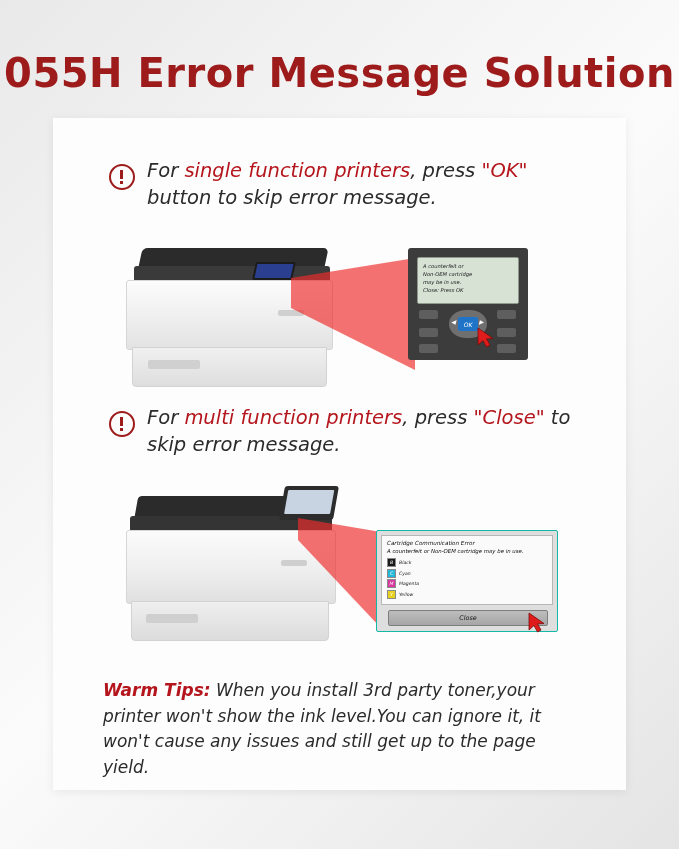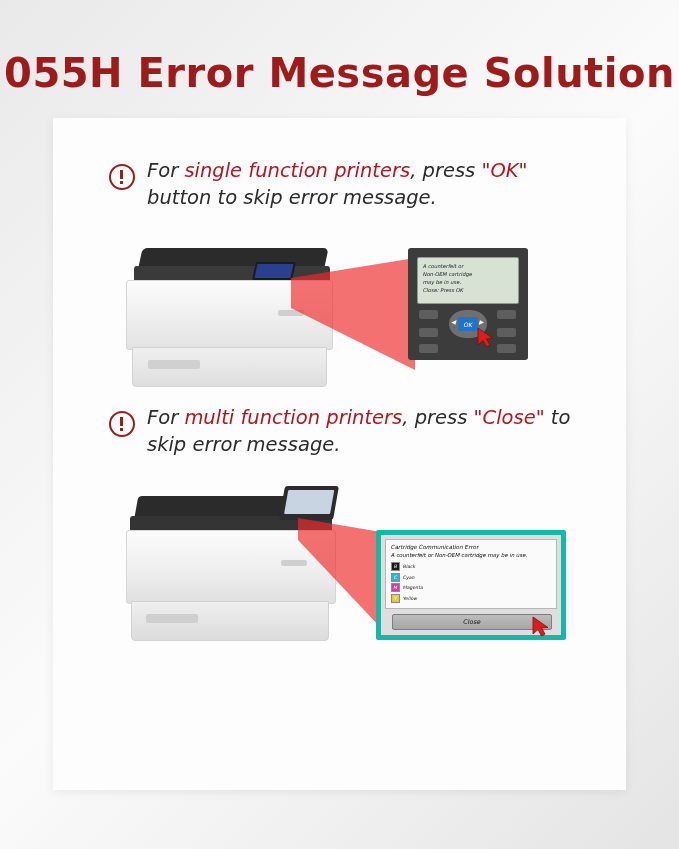--- a/index.html
+++ b/index.html
@@ -334,21 +334,21 @@
   }
 
   
   .dialog {
     position: absolute;
     left: 323px;
     top: 412px;
     width: 180px;
     height: 100px;
     background: #dedede;
-    border: 5px solid #14b8a6;
+    border: 1px solid #14b8a6;
     border-radius: 2px;
   }
   .dlg-inner {
     position: absolute;
     left: 4px;
     top: 4px;
     width: 172px;
     height: 70px;
     background: #fafafa;
     border: 1px solid #b6b6b6;
@@ -525,15 +525,18 @@
           <div class="toner-chip" style="background:#e8d020">Y</div>
           <div class="toner-name">Yellow</div>
         </div>
       </div>
       <div class="dlg-btn">Close</div>
       <svg class="cursor2" viewBox="0 0 20 22">
         <polygon points="2,2 2,19 7,14.5 10.5,21 14,19 10.5,12.8 17,12.5" fill="#e01b1b" stroke="#7a0d0d" stroke-width="0.8"></polygon>
       </svg>
     </div>
 
+    <div class="tips">
+      <span class="tips-label">Warm Tips:</span><span> When you install 3rd party toner,your printer won't show the ink level.You can ignore it, it won't cause any issues and still get up to the page yield.</span>
+    </div>
 
   </div>
 </div>
 
 </body></html>

